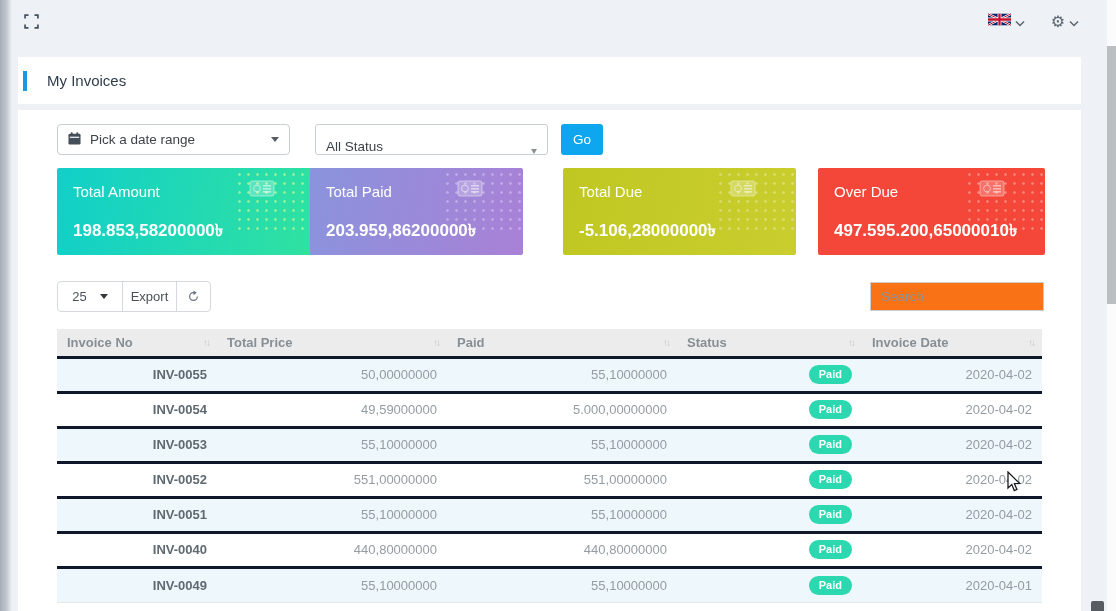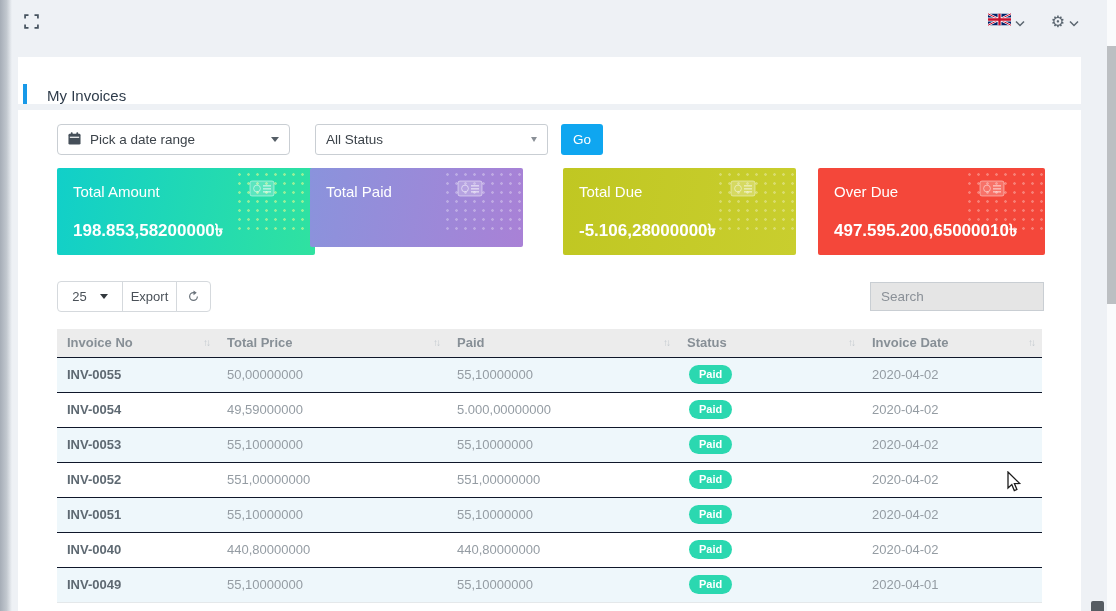--- a/index.html
+++ b/index.html
@@ -21,21 +21,21 @@
   
   .topbar { position:absolute; left:12px; top:0; right:9px; height:46px; }
   .fullscreen-btn { position:absolute; left:12px; top:14px; width:18px; height:18px; cursor:pointer; }
   .tb-right { position:absolute; right:28px; top:12px; display:flex; align-items:center; gap:26px; }
   .lang-picker, .settings-picker { display:flex; align-items:center; gap:4px; cursor:pointer; }
   .gear-glyph { font-size:16px; color:#5b6670; line-height:1; }
 
   
   .title-card {
     position:absolute; left:18px; top:57px; width:1063px; height:47px;
-    background:#fff; display:flex; align-items:flex-end;
+    background:#fff; display:flex; align-items:center;
   }
   .title-accent { width:4px; height:20px; background:#1899e8; margin-left:5px; }
   .page-title { margin-left:20px; font-size:15px; color:#2f3c4b; }
 
   
   .main-card { position:absolute; left:18px; top:110px; width:1063px; height:501px; background:#fff; }
 
   
   .daterange-box {
     position:absolute; left:39px; top:14px; width:233px; height:31px;
@@ -43,21 +43,21 @@
     display:flex; align-items:center; padding:0 10px; gap:9px; cursor:pointer;
     font-size:13.5px; color:#3c434a;
   }
   .caret-down {
     width:0; height:0; border-left:4px solid transparent; border-right:4px solid transparent;
     border-top:5px solid #555e66; margin-left:auto;
   }
   .status-select {
     position:absolute; left:297px; top:14px; width:233px; height:31px;
     border:1px solid #c9ced3; border-radius:3px; background:#fff;
-    display:flex; align-items:center; padding:0 10px; cursor:pointer;
+    display:flex; align-items:flex-end; padding:0 10px; cursor:pointer;
     font-size:13.5px; color:#3c434a;
   }
   .status-select .caret-down { border-top-color:#8a9097; border-left-width:3.5px; border-right-width:3.5px; }
   .go-btn {
     position:absolute; left:543px; top:14px; width:42px; height:31px;
     background:#0fa6f0; color:#fff; border:none; border-radius:3px;
     font-size:13.5px; font-family:"Liberation Sans",sans-serif; cursor:pointer;
   }
 
   
@@ -88,34 +88,34 @@
     height:31px; background:#fff; border:1px solid #d5d9dd;
     font-size:13px; color:#4a5158; display:flex; align-items:center; justify-content:center;
     cursor:pointer; font-family:"Liberation Sans",sans-serif;
   }
   .pagesize-select { width:66px; border-radius:4px 0 0 4px; gap:13px; }
   .pagesize-select .caret-down { margin-left:0; border-top-color:#33383d; }
   .export-btn { width:55px; margin-left:-1px; }
   .refresh-btn { width:35px; margin-left:-1px; border-radius:0 4px 4px 0; }
   .search-box {
     position:absolute; left:852px; top:172px; width:174px; height:29px;
-    border:1px solid #c9ced3; background:#e5e5e5; padding:0 10px;
+    border:1px solid #c9ced3; background:#f97316; padding:0 10px;
     font-size:13.5px; color:#3c434a; font-family:"Liberation Sans",sans-serif;
   }
   .search-box::placeholder { color:#8a9097; }
 
   
   .inv-table { position:absolute; left:39px; top:219px; width:985px; border-collapse:collapse; table-layout:fixed; }
   .inv-table thead th {
     background:#ececec; height:28px; font-size:13px; font-weight:bold; color:#878f96;
     text-align:center; padding:0 8px 0 10px; cursor:pointer;
   }
   .th-inner { display:flex; align-items:center; justify-content:space-between; }
   .sort-icon { font-size:10px; color:#c3c9cf; letter-spacing:-2px; }
-  .inv-table tbody tr { height:35px; background:#fff; border-top:1px solid #0f172a; }
+  .inv-table tbody tr { height:35px; background:#fff; border-top:3px solid #0f172a;text-align:right; }
   .inv-table tbody tr.odd { background:#eef7fb; }
   .inv-table tbody tr:last-child { border-bottom:1px solid #e4e8ea; }
   .inv-table td { font-size:13px; color:#949ca3; padding:0 10px; }
   td.cell-invoice-no { color:#5e6972; font-weight:bold; }
   .status-badge {
     display:inline-block; background:#2bd8b0; color:#fff; font-size:11px; font-weight:bold;
     padding:3px 10px 4px; border-radius:10px; margin-left:2px;
   }
 
   
@@ -216,20 +216,21 @@
         <span class="card-icon">
           <svg width="26" height="17" viewBox="0 0 26 17">
             <rect x="1" y="1" width="24" height="15" rx="2" fill="rgba(255,255,255,.28)" stroke="rgba(255,255,255,.55)"></rect>
             <circle cx="8" cy="8.5" r="3.4" fill="none" stroke="rgba(255,255,255,.65)"></circle>
             <rect x="14" y="5" width="8" height="1.6" fill="rgba(255,255,255,.65)"></rect>
             <rect x="14" y="8" width="8" height="1.6" fill="rgba(255,255,255,.65)"></rect>
             <rect x="14" y="11" width="8" height="1.6" fill="rgba(255,255,255,.65)"></rect>
           </svg>
         </span>
         <div class="card-label">Total Paid</div>
+        <div class="card-value">203.959,86200000৳</div>
       </div>
       <div class="sum-card c3">
         <div class="dots"></div>
         <span class="card-icon">
           <svg width="26" height="17" viewBox="0 0 26 17">
             <rect x="1" y="1" width="24" height="15" rx="2" fill="rgba(255,255,255,.3)" stroke="rgba(255,255,255,.5)"></rect>
             <circle cx="8" cy="8.5" r="3.4" fill="none" stroke="rgba(255,255,255,.6)"></circle>
             <rect x="14" y="5" width="8" height="1.6" fill="rgba(255,255,255,.6)"></rect>
             <rect x="14" y="8" width="8" height="1.6" fill="rgba(255,255,255,.6)"></rect>
             <rect x="14" y="11" width="8" height="1.6" fill="rgba(255,255,255,.6)"></rect>

